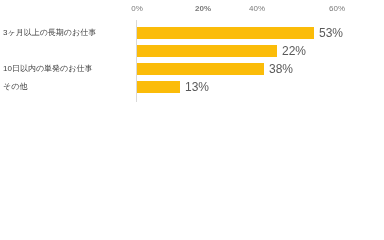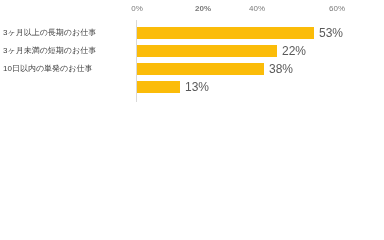--- a/index.html
+++ b/index.html
@@ -86,22 +86,22 @@
 <div id="chart">
 
   <div class="tick" style="left:137px;">0%</div>
   <div class="tick" style="left:203px;font-weight:bold;">20%</div>
   <div class="tick" style="left:257px;">40%</div>
   <div class="tick" style="left:337px;text-align:right;">60%</div>
 
   <div class="axis-line"></div>
 
   <div class="cat" style="top:27px;">3ヶ月以上の長期のお仕事</div>
-  <div class="cat" style="top:45px;">3ヶ月未満の短期のお仕事</div>
   <div class="cat" style="top:63px;">10日以内の単発のお仕事</div>
+  <div class="cat" style="top:81px;">その他</div>
 
   <div class="plot">
 
     <div class="row" style="top:7px;">
       <div class="bar" style="width:177px;"></div>
       <div class="value" style="left:182px;">53%</div>
     </div>
 
     <div class="row" style="top:25px;">
       <div class="bar" style="width:140px;"></div>

